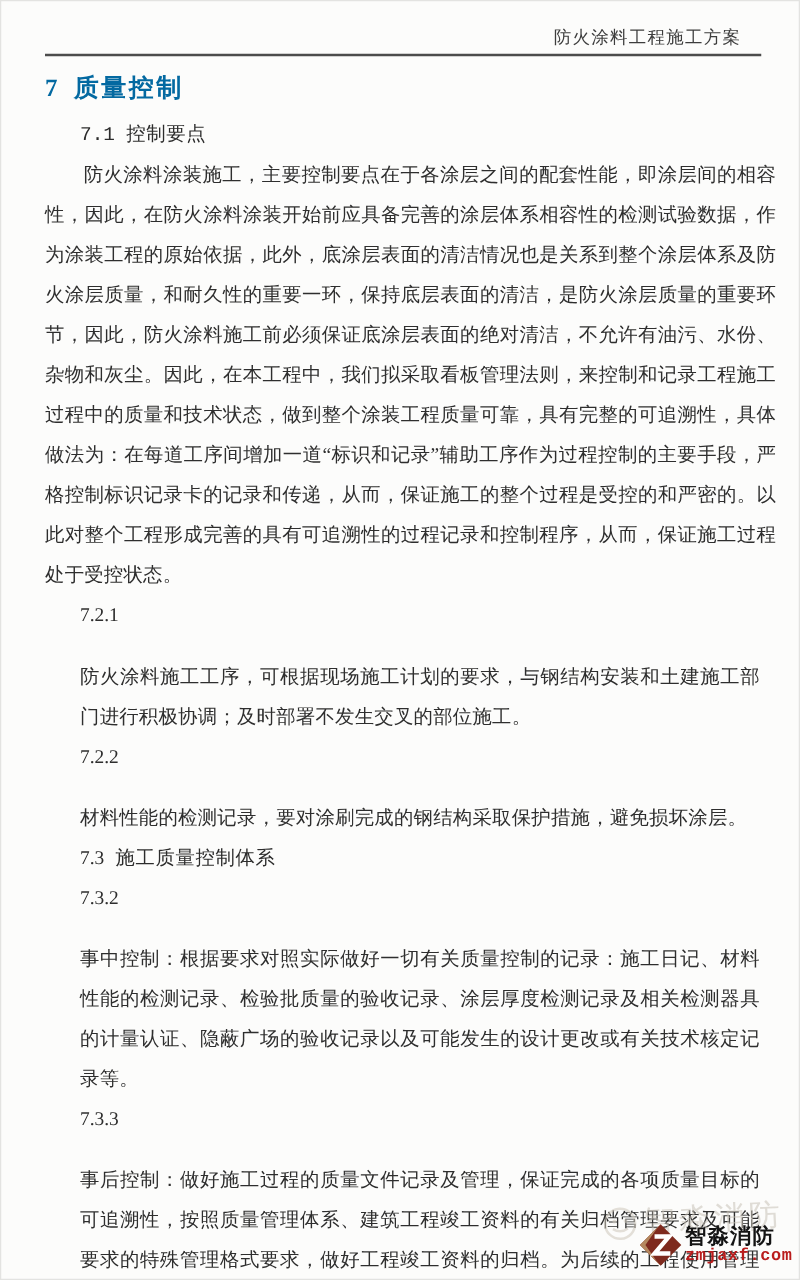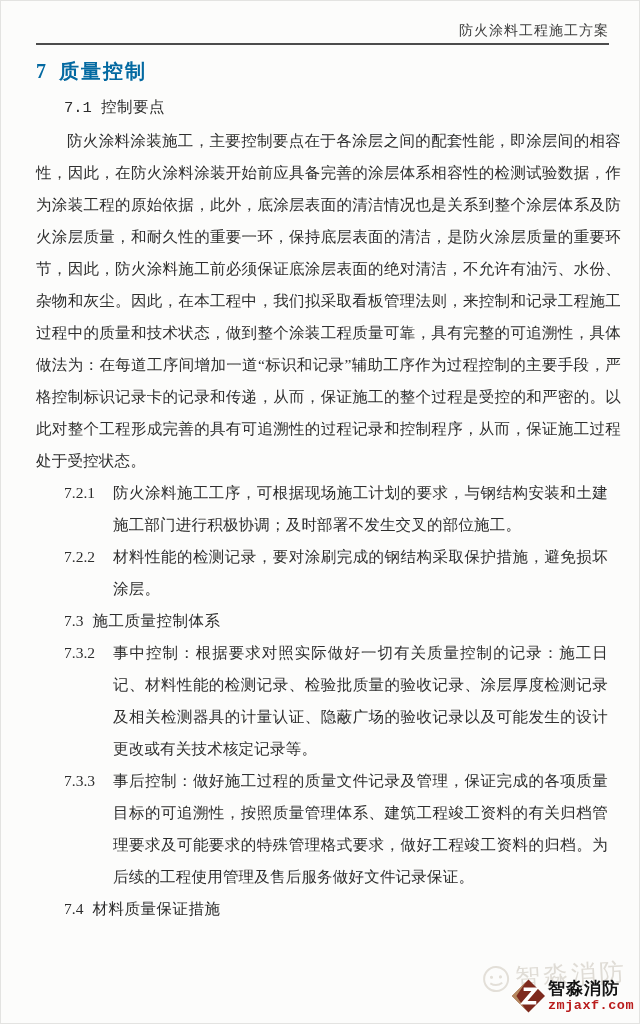--- a/index.html
+++ b/index.html
@@ -14,21 +14,21 @@
     height: 1024px;
     margin: 0 auto;
     background: #fcfcfb;
     color: #2d2d2d;
     overflow: hidden;
     box-sizing: border-box;
     border: 1px solid #e3e3e1;
   }
   
   .doc-header {
-    padding: 21px 30px 0 0;
+    padding: 21px 46px 0 0;
     text-align: right;
     font-size: 14px;
     line-height: 17px;
     color: #3d3d3d;
     letter-spacing: 1px;
   }
   .header-rule {
     margin: 4px 30px 0 35px;
     border: 0;
     border-top: 2px solid #4c4c4c;
@@ -63,20 +63,21 @@
     text-indent: 2em;
     color: #2e2e2e;
     letter-spacing: 0.2px;
   }
   .clause {
     display: flex;
     margin: 0 31px 0 63px;
     font-size: 15.5px;
     line-height: 32px;
     color: #2e2e2e;
+    flex-direction: column;
   }
   .clause-num {
     flex: 0 0 49px;
     width: 49px;
     letter-spacing: 0;
   }
   .clause-text {
     flex: 1;
     text-align: justify;
     letter-spacing: 0.2px;

